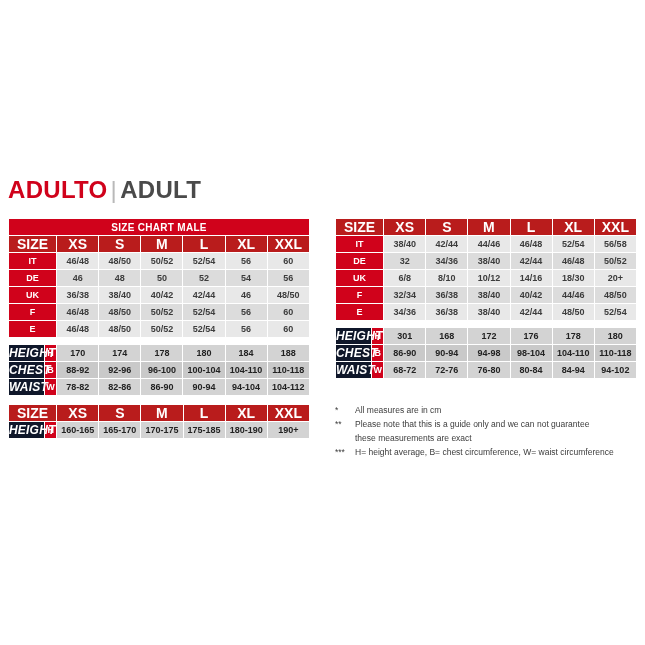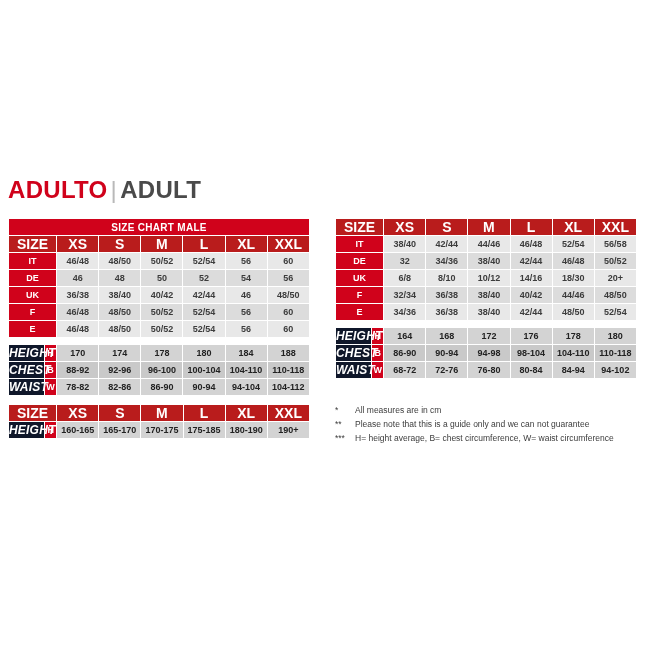--- a/index.html
+++ b/index.html
@@ -304,21 +304,21 @@
         <td class="cell-light">52/54</td>
       </tr>
 
       <tr style="height:6px">
           <td colspan="8" style="height:6px;background:#ffffff;border:none"></td>
         </tr>
 
       <tr>
         <td class="lbl-dark">HEIGHT</td>
         <td class="lbl-red">H</td>
-        <td class="cell-meas">164</td>
+        <td class="cell-meas">301</td>
         <td class="cell-meas">168</td>
         <td class="cell-meas">172</td>
         <td class="cell-meas">176</td>
         <td class="cell-meas">178</td>
         <td class="cell-meas">180</td>
       </tr>
       <tr>
         <td class="lbl-dark">CHEST</td>
         <td class="lbl-red">B</td>
         <td class="cell-meas-alt">86-90</td>
@@ -378,18 +378,22 @@
   <div class="notes">
     <div class="note-row">
       <span class="note-mark">*</span>
       <span class="note-text">All measures are in cm</span>
     </div>
     <div class="note-row">
       <span class="note-mark">**</span>
       <span class="note-text">Please note that this is a guide only and we can not guarantee</span>
     </div>
     <div class="note-row">
+      <span class="note-mark"></span>
+      <span class="note-text">these measurements are exact</span>
+    </div>
+    <div class="note-row">
       <span class="note-mark">***</span>
       <span class="note-text">H= height average, B= chest circumference, W= waist circumference</span>
     </div>
   </div>
 
 </div>
 
 </body></html>

